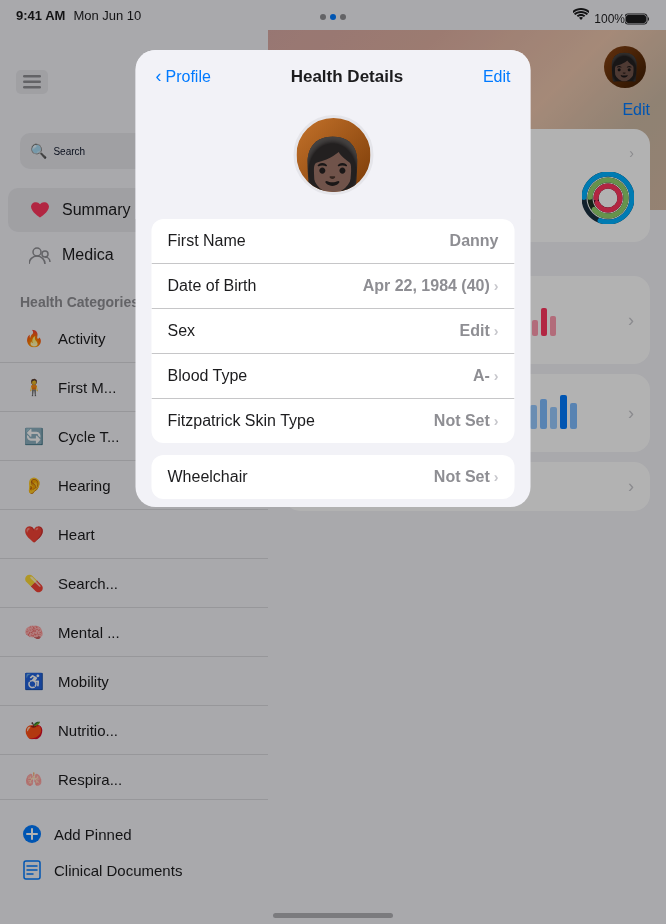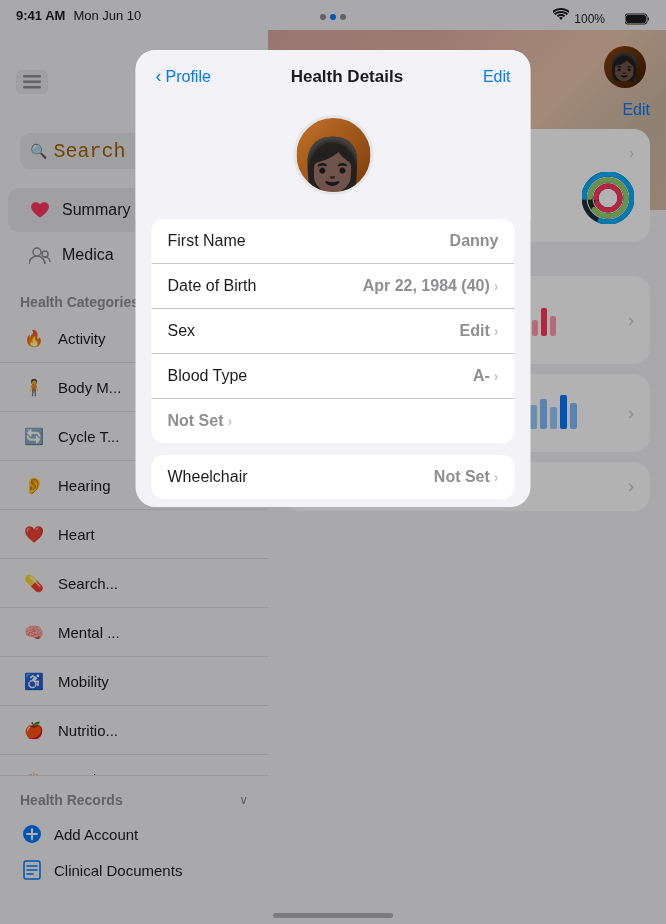--- a/index.html
+++ b/index.html
@@ -82,24 +82,23 @@
       padding: 0 10px;
       gap: 6px;
     }
 
     .search-icon {
       color: #8e8e93;
       font-size: 14px;
     }
 
     .search-placeholder {
-      color: #a16207;
-      font-size: 20px;
+      color: #0f172a;
+      font-size: 10px;
       flex: 1;
-      font-family: Liberation Mono, monospace;
     }
 
     .mic-icon {
       color: #8e8e93;
       font-size: 14px;
     }
 
     .sidebar-nav {
       padding: 8px 0;
     }
@@ -519,21 +518,21 @@
       <div class="dot active"></div>
       <div class="dot"></div>
     </div>
   </div>
   <div class="status-icons">
     <span>
       <svg width="16" height="12" viewBox="0 0 16 12">
           <path d="M8 3C5.3 3 2.8 4 0.9 5.7L2.3 7.1C3.8 5.8 5.8 5 8 5s4.2.8 5.7 2.1l1.4-1.4C13.2 4 10.7 3 8 3zm0-3C4.5 0 1.3 1.3-1 3.5l1.4 1.4C2.5 3.1 5.1 2 8 2s5.5 1.1 7.6 2.9L17 3.5C14.7 1.3 11.5 0 8 0zm0 6c-1.7 0-3.2.6-4.3 1.6L5 9c.8-.7 1.9-1 3-1s2.2.3 3 1l1.3-1.4C11.2 6.6 9.7 6 8 6zm0 3c-.8 0-1.5.3-2 .8L8 12l2-2.2C9.5 9.3 8.8 9 8 9z" fill="#1c1c1e"></path>
         </svg>
     </span>
-    <span style="display:flex;align-items:center;gap:20px;margin-top:8px;">
+    <span style="display:flex;align-items:center;gap:0;margin-top:8px;">
       <span style="font-size:12px;">100%</span>
       <svg width="25" height="12" viewBox="0 0 25 12">
           <rect x="0" y="1" width="22" height="10" rx="2.5" ry="2.5" fill="none" stroke="#1c1c1e" stroke-width="1"></rect>
           <rect x="1" y="2" width="20" height="8" rx="2" ry="2" fill="#1c1c1e"></rect>
           <path d="M23 4v4c.6-.4 1-1.1 1-2s-.4-1.6-1-2z" fill="#1c1c1e"></path>
         </svg>
     </span>
   </div>
 </div>
 
@@ -582,21 +581,21 @@
 
     <div class="section-label">Health Categories</div>
 
     <div class="category-list">
       <div class="category-item">
         <div class="category-icon" style="color:#ff9f0a;">🔥</div>
         <span class="category-label">Activity</span>
       </div>
       <div class="category-item">
         <div class="category-icon">🧍</div>
-        <span class="category-label">Body M...</span>
+        <span class="category-label">First M...</span>
       </div>
       <div class="category-item">
         <div class="category-icon">🔄</div>
         <span class="category-label">Cycle T...</span>
       </div>
       <div class="category-item">
         <div class="category-icon">👂</div>
         <span class="category-label">Hearing</span>
       </div>
       <div class="category-item">
@@ -620,32 +619,28 @@
         <span class="category-label">Nutritio...</span>
       </div>
       <div class="category-item">
         <div class="category-icon" style="font-size:14px;">🫁</div>
         <span class="category-label">Respira...</span>
       </div>
 
     </div>
 
     <div class="health-records-section">
-      <div class="health-records-header">
-        <span class="health-records-title">Health Records</span>
-        <span class="health-records-chevron">∨</span>
-      </div>
       <div class="records-item">
         <div class="records-icon">
           <svg width="20" height="20" viewBox="0 0 20 20">
               <circle cx="10" cy="10" r="9" fill="#007aff"></circle>
               <path d="M10 5v10M5 10h10" stroke="white" stroke-width="2" stroke-linecap="round"></path>
             </svg>
         </div>
-        <span class="records-label">Add Account</span>
+        <span class="records-label">Add Pinned</span>
       </div>
       <div class="records-item">
         <div class="records-icon">
           <svg width="18" height="20" viewBox="0 0 18 20">
               <rect x="1" y="1" width="16" height="18" rx="2" fill="none" stroke="#007aff" stroke-width="1.5"></rect>
               <path d="M4 6h10M4 10h10M4 14h6" stroke="#007aff" stroke-width="1.5" stroke-linecap="round"></path>
             </svg>
         </div>
         <span class="records-label">Clinical Documents</span>
       </div>
@@ -820,20 +815,21 @@
         </span>
       </div>
       <div class="field-row">
         <span class="field-label">Blood Type</span>
         <span class="field-value">
           <span>A-</span>
           <span class="field-chevron">›</span>
         </span>
       </div>
       <div class="field-row">
+        <span class="field-label">Fitzpatrick Skin Type</span>
         <span class="field-value">
           <span>Not Set</span>
           <span class="field-chevron">›</span>
         </span>
       </div>
     </div>
 
     <div class="modal-fields-2">
       <div class="field-row">
         <span class="field-label">Wheelchair</span>

